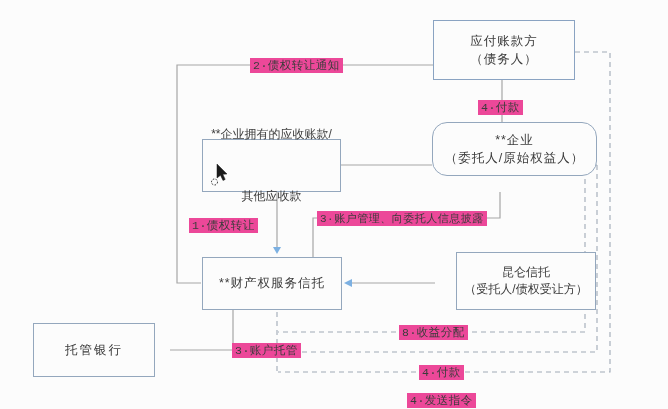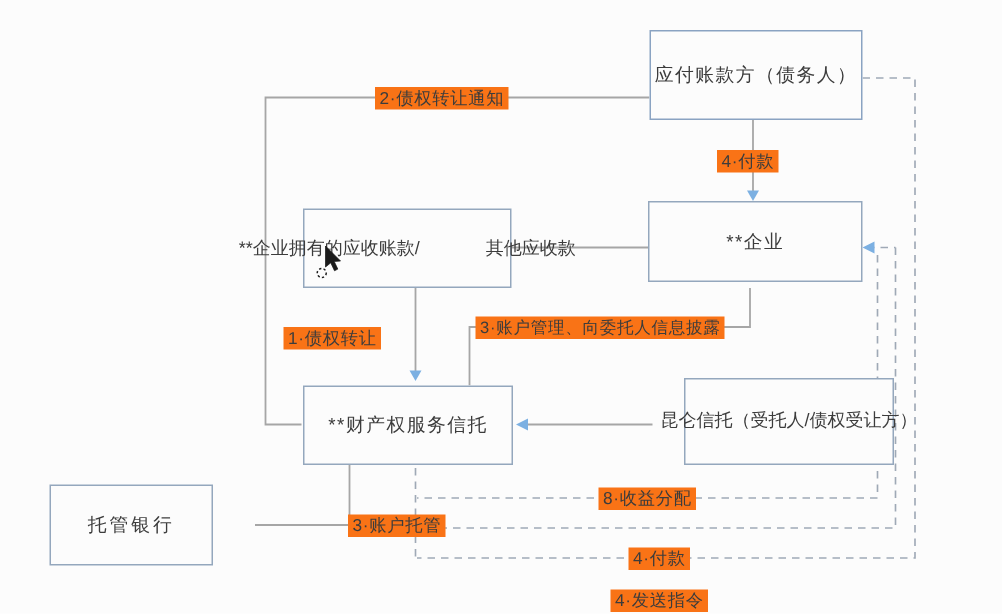--- a/index.html
+++ b/index.html
@@ -11,44 +11,45 @@
     position:relative;
     width:668px;height:409px;
     background:#fcfcfc;
     overflow:hidden;
   }
   .lines{position:absolute;left:0;top:0;width:668px;height:409px;}
   .node{
     position:absolute;
     border:1px solid #94a7bd;
     background:#fcfcfc;
-    display:flex;flex-direction:row;
+    display:flex;flex-direction:column;
     align-items:center;justify-content:center;
     color:#3c3c3c;
     font-size:12.5px;
     line-height:1.45;
     letter-spacing:1px;
     text-align:center;
     box-sizing:border-box;
   }
   .node span{display:block;white-space:nowrap;}
   .node-debtor{left:433px;top:20px;width:142px;height:60px;border-color:#8aa3c2;}
   .node-receivables{left:202px;top:139px;width:139px;height:53px;font-size:12px;letter-spacing:0;gap:44px;}
-  .node-enterprise{left:432px;top:134px;width:143px;height:54px;}
+  .node-enterprise{left:432px;top:122px;width:165px;height:54px;border-radius:15px;}
   .node-trust{left:202px;top:257px;width:140px;height:53px;}
   .node-kunlun{left:435px;top:252px;width:140px;height:58px;font-size:12px;letter-spacing:0;margin-left:21px;}
-  .node-bank{left:33px;top:323px;width:109px;height:54px;letter-spacing:2px;}
+  .node-bank{left:33px;top:323px;width:122px;height:54px;letter-spacing:2px;}
   .edge-label{
     position:absolute;
-    background:#f97316;
+    background:#ec4899;
     color:#3c3c3c;
     font-size:11.5px;
     white-space:nowrap;
     padding:0 3px;
     letter-spacing:0.5px;
+    font-family:Liberation Mono, monospace;
   }
   .lbl-notice{left:250px;top:58px;}
   .lbl-pay-top{left:478px;top:100px;}
   .lbl-debt-transfer{left:189px;top:218px;}
   .lbl-acct-mgmt{left:317px;top:211px;font-size:11px;}
   .lbl-custody{left:232px;top:343px;}
   .lbl-income{left:399px;top:325px;}
   .lbl-instructions{left:407px;top:345px;margin-top:48px;}
   .lbl-pay-bottom{left:419px;top:365px;}
   .cursor-icon{position:absolute;left:210px;top:162px;width:20px;height:26px;}
@@ -92,20 +93,21 @@
     <span>（债务人）</span>
   </div>
 
   <div class="node node-receivables">
     <span>**企业拥有的应收账款/</span>
     <span>其他应收款</span>
   </div>
 
   <div class="node node-enterprise">
     <span>**企业</span>
+    <span>（委托人/原始权益人）</span>
   </div>
 
   <div class="node node-trust">
     <span>**财产权服务信托</span>
   </div>
 
   <div class="node node-kunlun">
     <span>昆仑信托</span>
     <span>（受托人/债权受让方）</span>
   </div>

